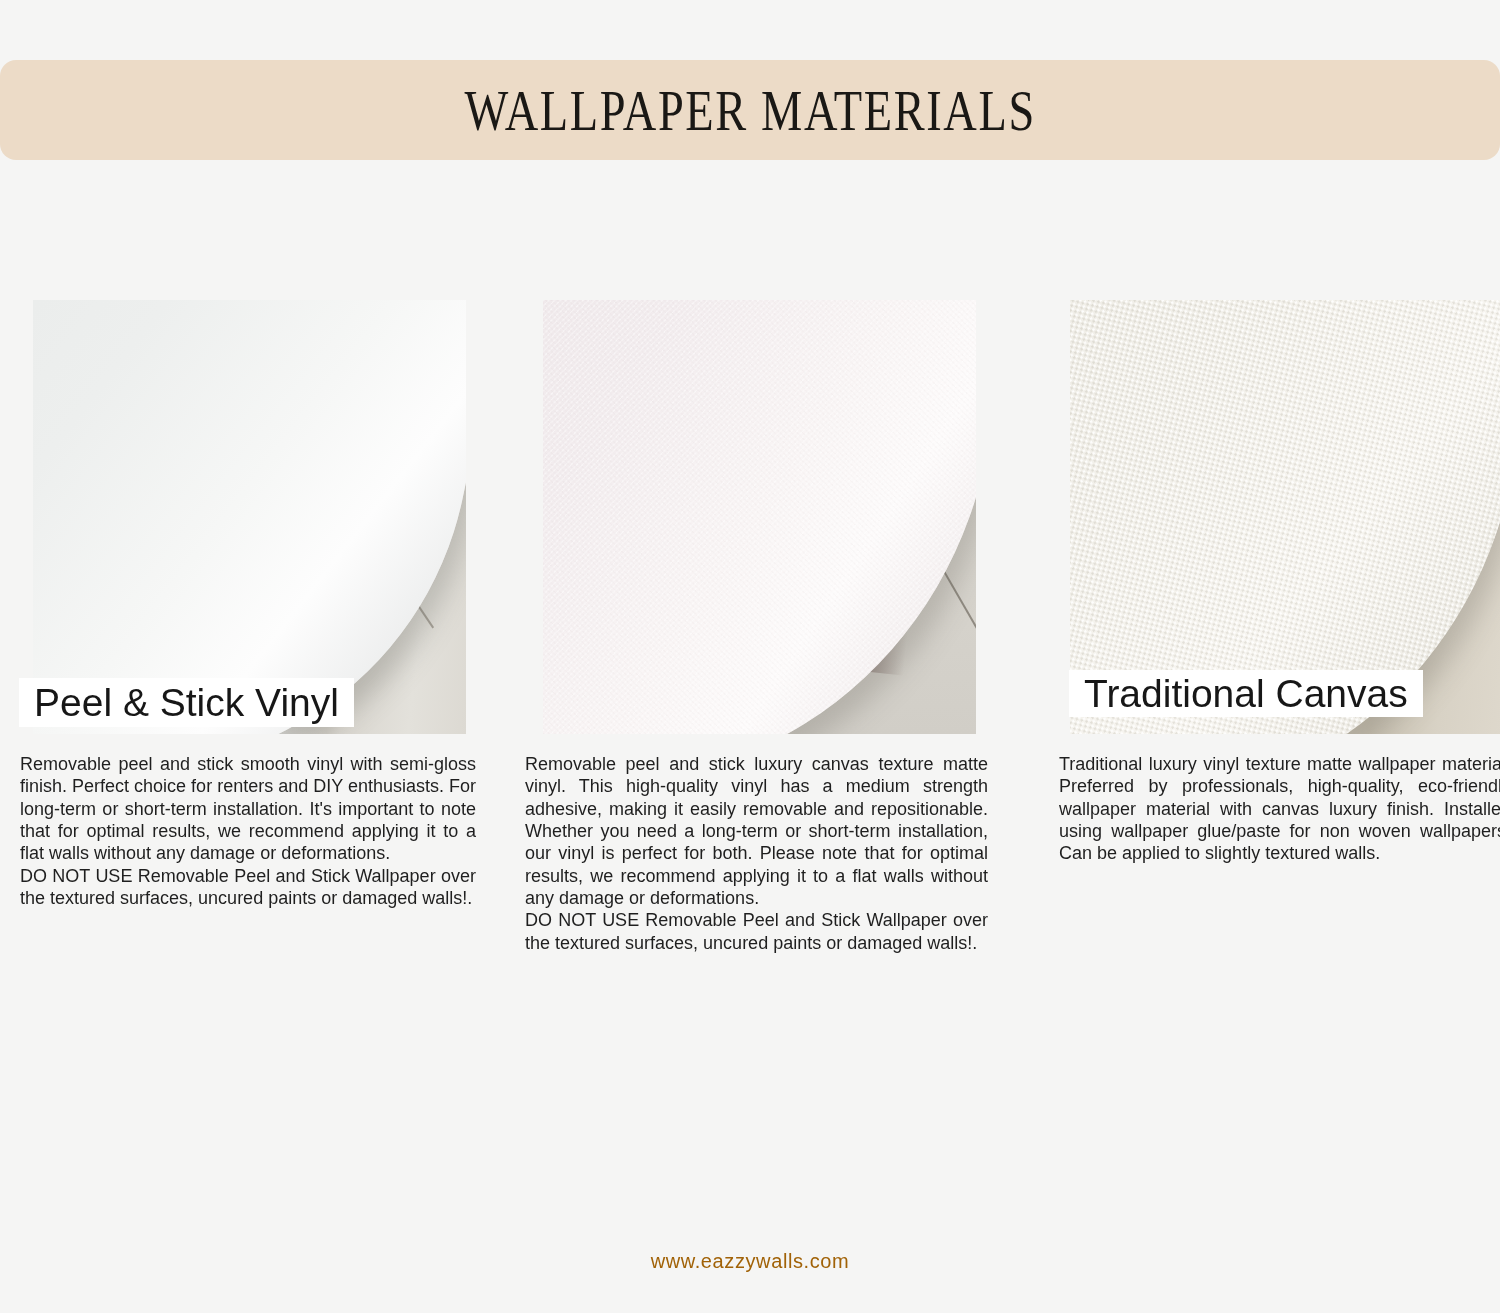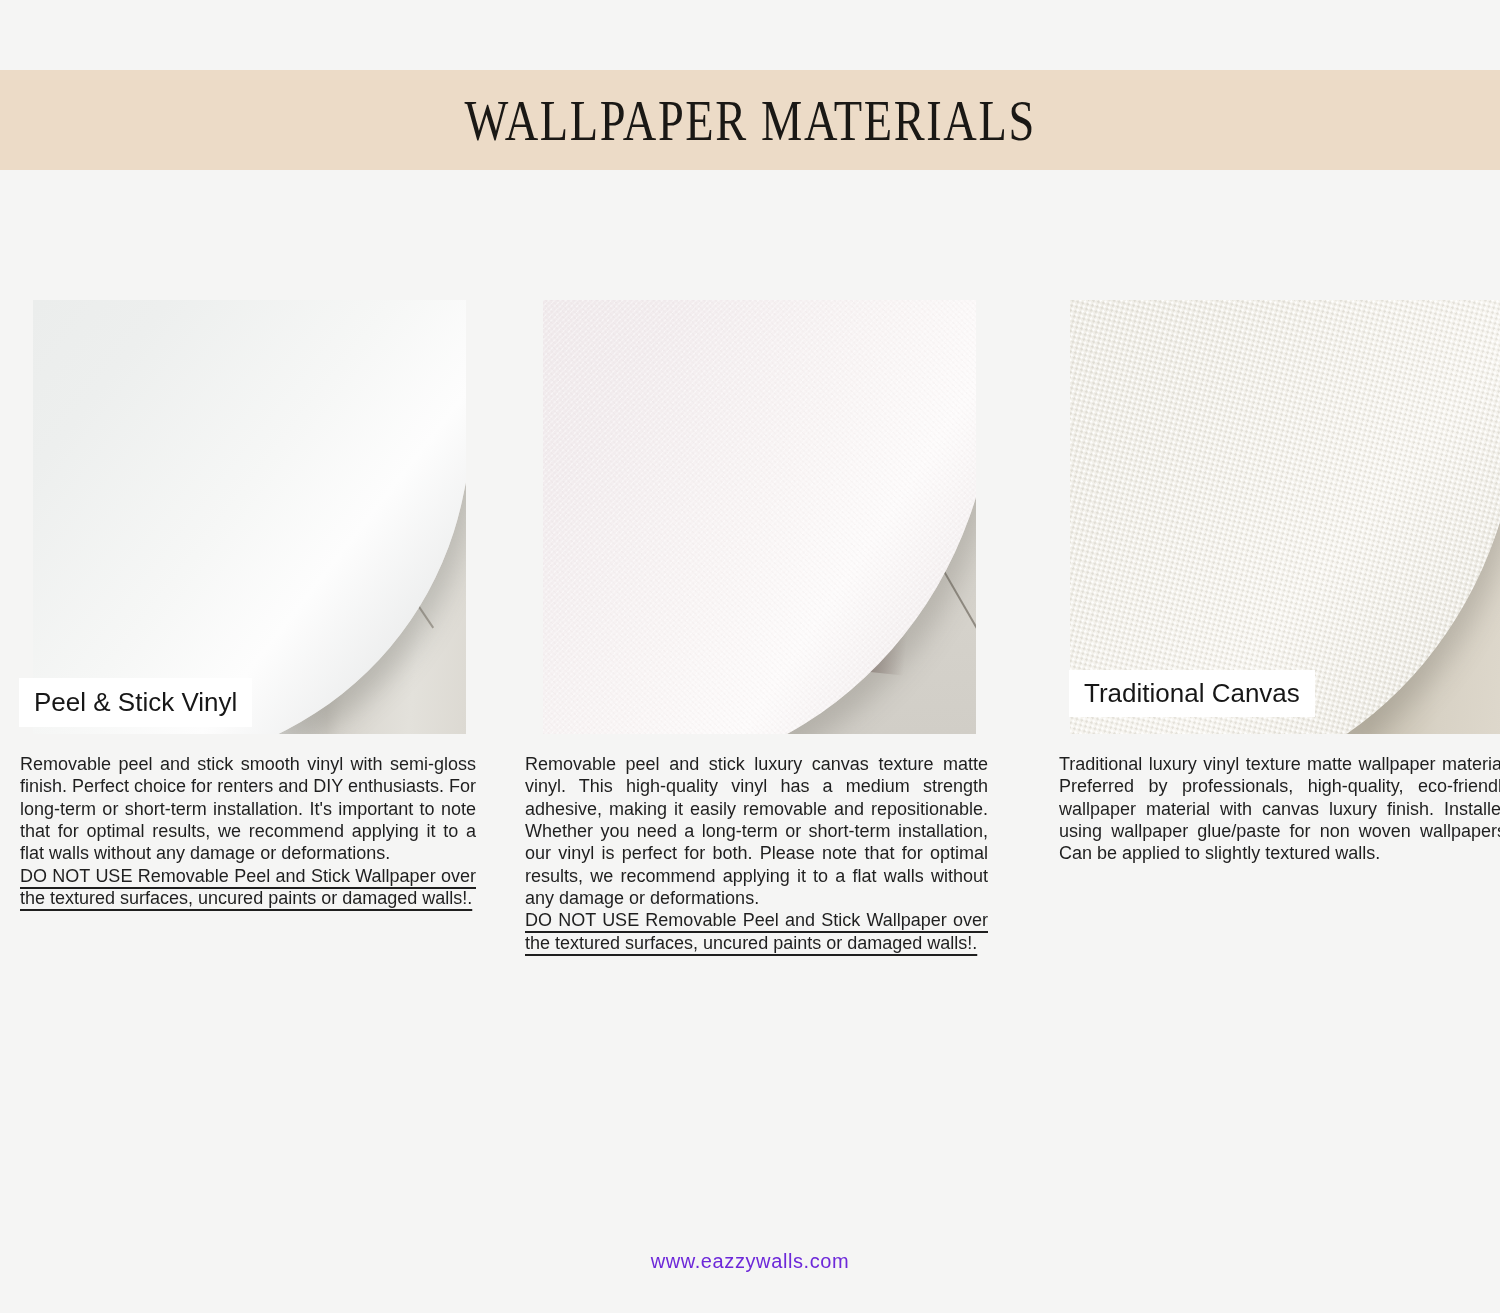--- a/index.html
+++ b/index.html
@@ -5,22 +5,22 @@
   html,body { margin:0; padding:0; }
   .page {
     position:relative; width:1500px; height:1313px;
     background:#f5f5f4; overflow:hidden;
     font-family:"Liberation Sans", sans-serif;
     color:#1f1f1f;
   }
 
   
   .banner {
-    position:absolute; left:0; top:70px; width:100%; height:100px;
-    background:#ecdbc7; display:flex; align-items:center; justify-content:center;
+    position:absolute; left:0; top:60px; width:100%; height:100px;
+    background:#ecdbc7; display:flex; align-items:center; justify-content:center;border-radius:16px;
   }
   .title {
     font-family:"Liberation Serif", serif;
     font-size:58px; font-weight:400; letter-spacing:2px;
     color:#1a1815; white-space:nowrap;
     transform:scaleX(0.80);
   }
 
   
   .col { position:absolute; top:284px; }
@@ -73,43 +73,42 @@
       radial-gradient(rgba(255,255,255,.85) 1px, rgba(0,0,0,0) 1.3px),
       linear-gradient(115deg,#edebe4 0%,#f2f0ea 45%,#f7f5f0 70%,#ebe9e2 95%);
     background-size:5px 5px, 5px 5px, 100% 100%;
     background-position:0 0, 2px 3px, 0 0;
     box-shadow:12px 16px 26px rgba(95,90,82,.25); }
 
   
   .label {
     position:absolute; background:#ffffff; color:#171717;
     display:flex; align-items:center; padding:0 15px;
-    font-size:26px; font-weight:500; white-space:nowrap;
+    font-size:39px; font-weight:500; white-space:nowrap;
   }
   .c1 .label { left:-1px; top:394px; height:49px; }
   .c2 .label { left:15px; top:386px; height:47px; }
   .c3 .label { left:10px; top:386px; height:47px; }
 
   
   .desc, .warning {
     margin:0; font-size:18px; line-height:1.24; color:#1f1f1f;
     text-align:justify;
   }
   .desc { margin-top:19px; }
   .warning {
-    text-decoration:underline;
     text-decoration-thickness:2px;
     text-underline-offset:5px;
   }
   .warning:empty { display:none; }
 
   
   .footer {
     position:absolute; left:0; top:1250px; width:100%;
-    text-align:center; font-size:20px; letter-spacing:.6px; color:#6d28d9;
+    text-align:center; font-size:20px; letter-spacing:.6px; color:#a16207;
   }
 </style>
 </head>
 <body>
 
 <div class="page">
 
   <header class="banner">
     <h1 class="title">WALLPAPER MATERIALS</h1>
   </header>

